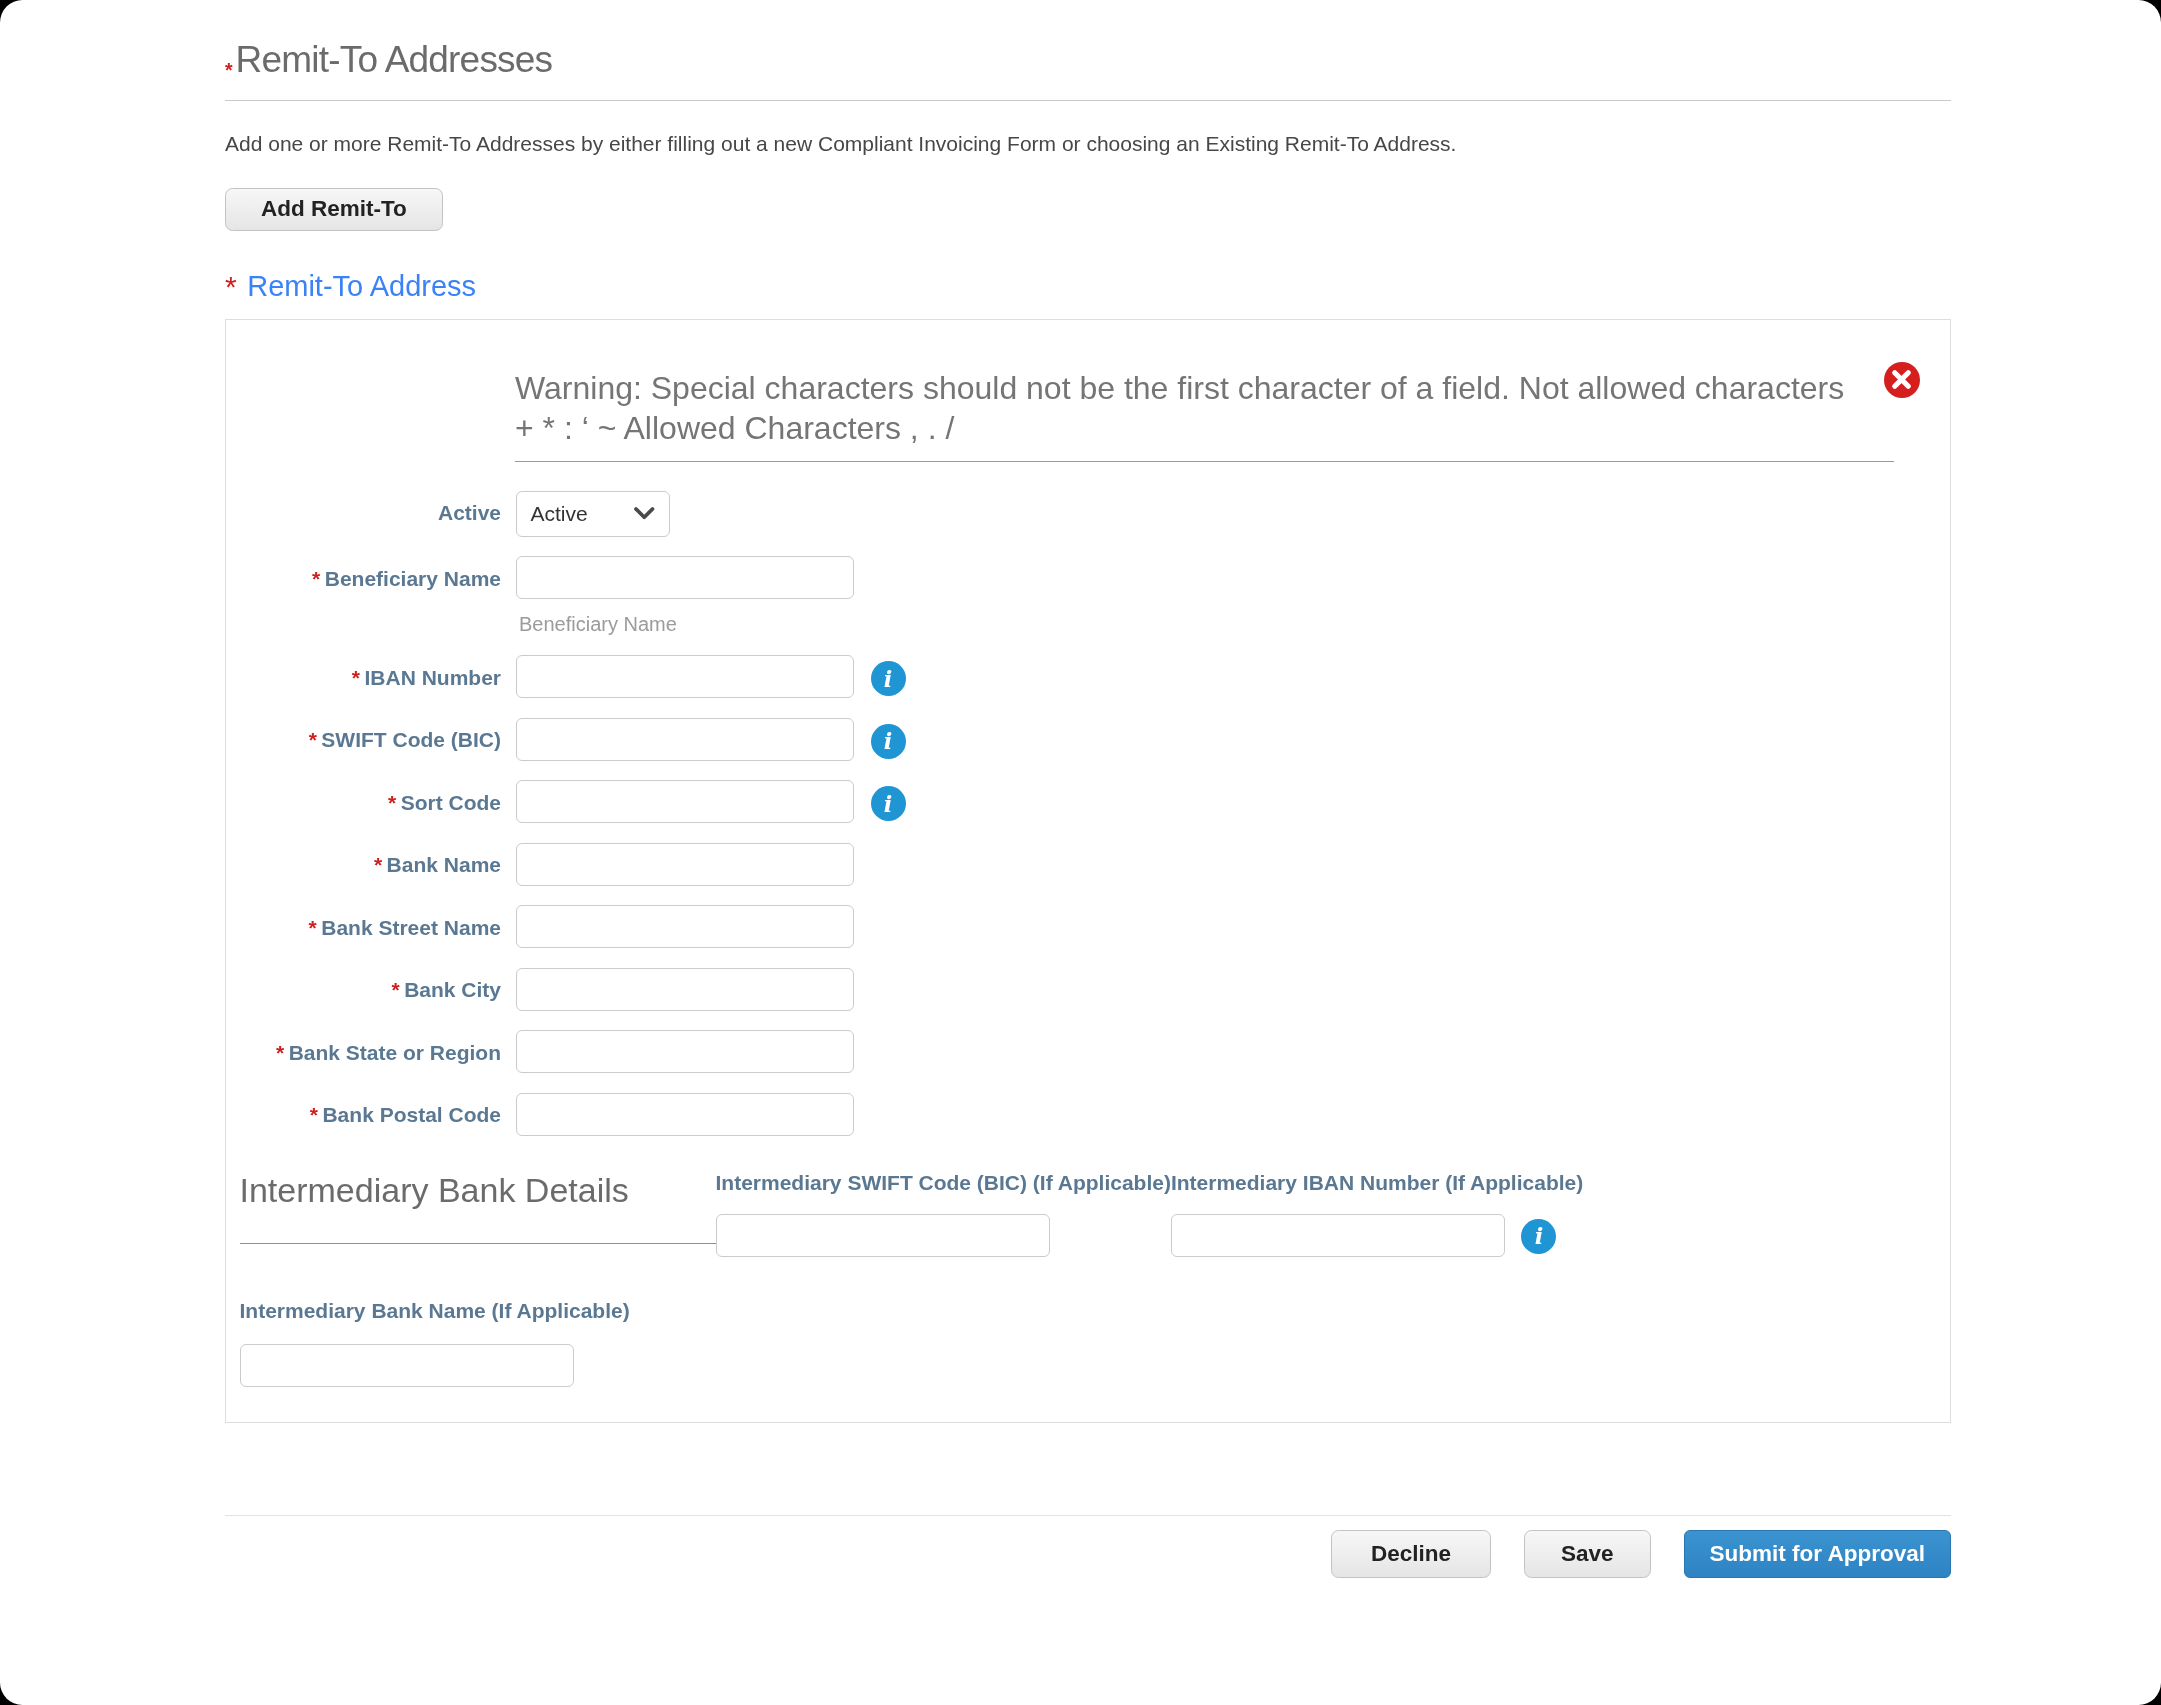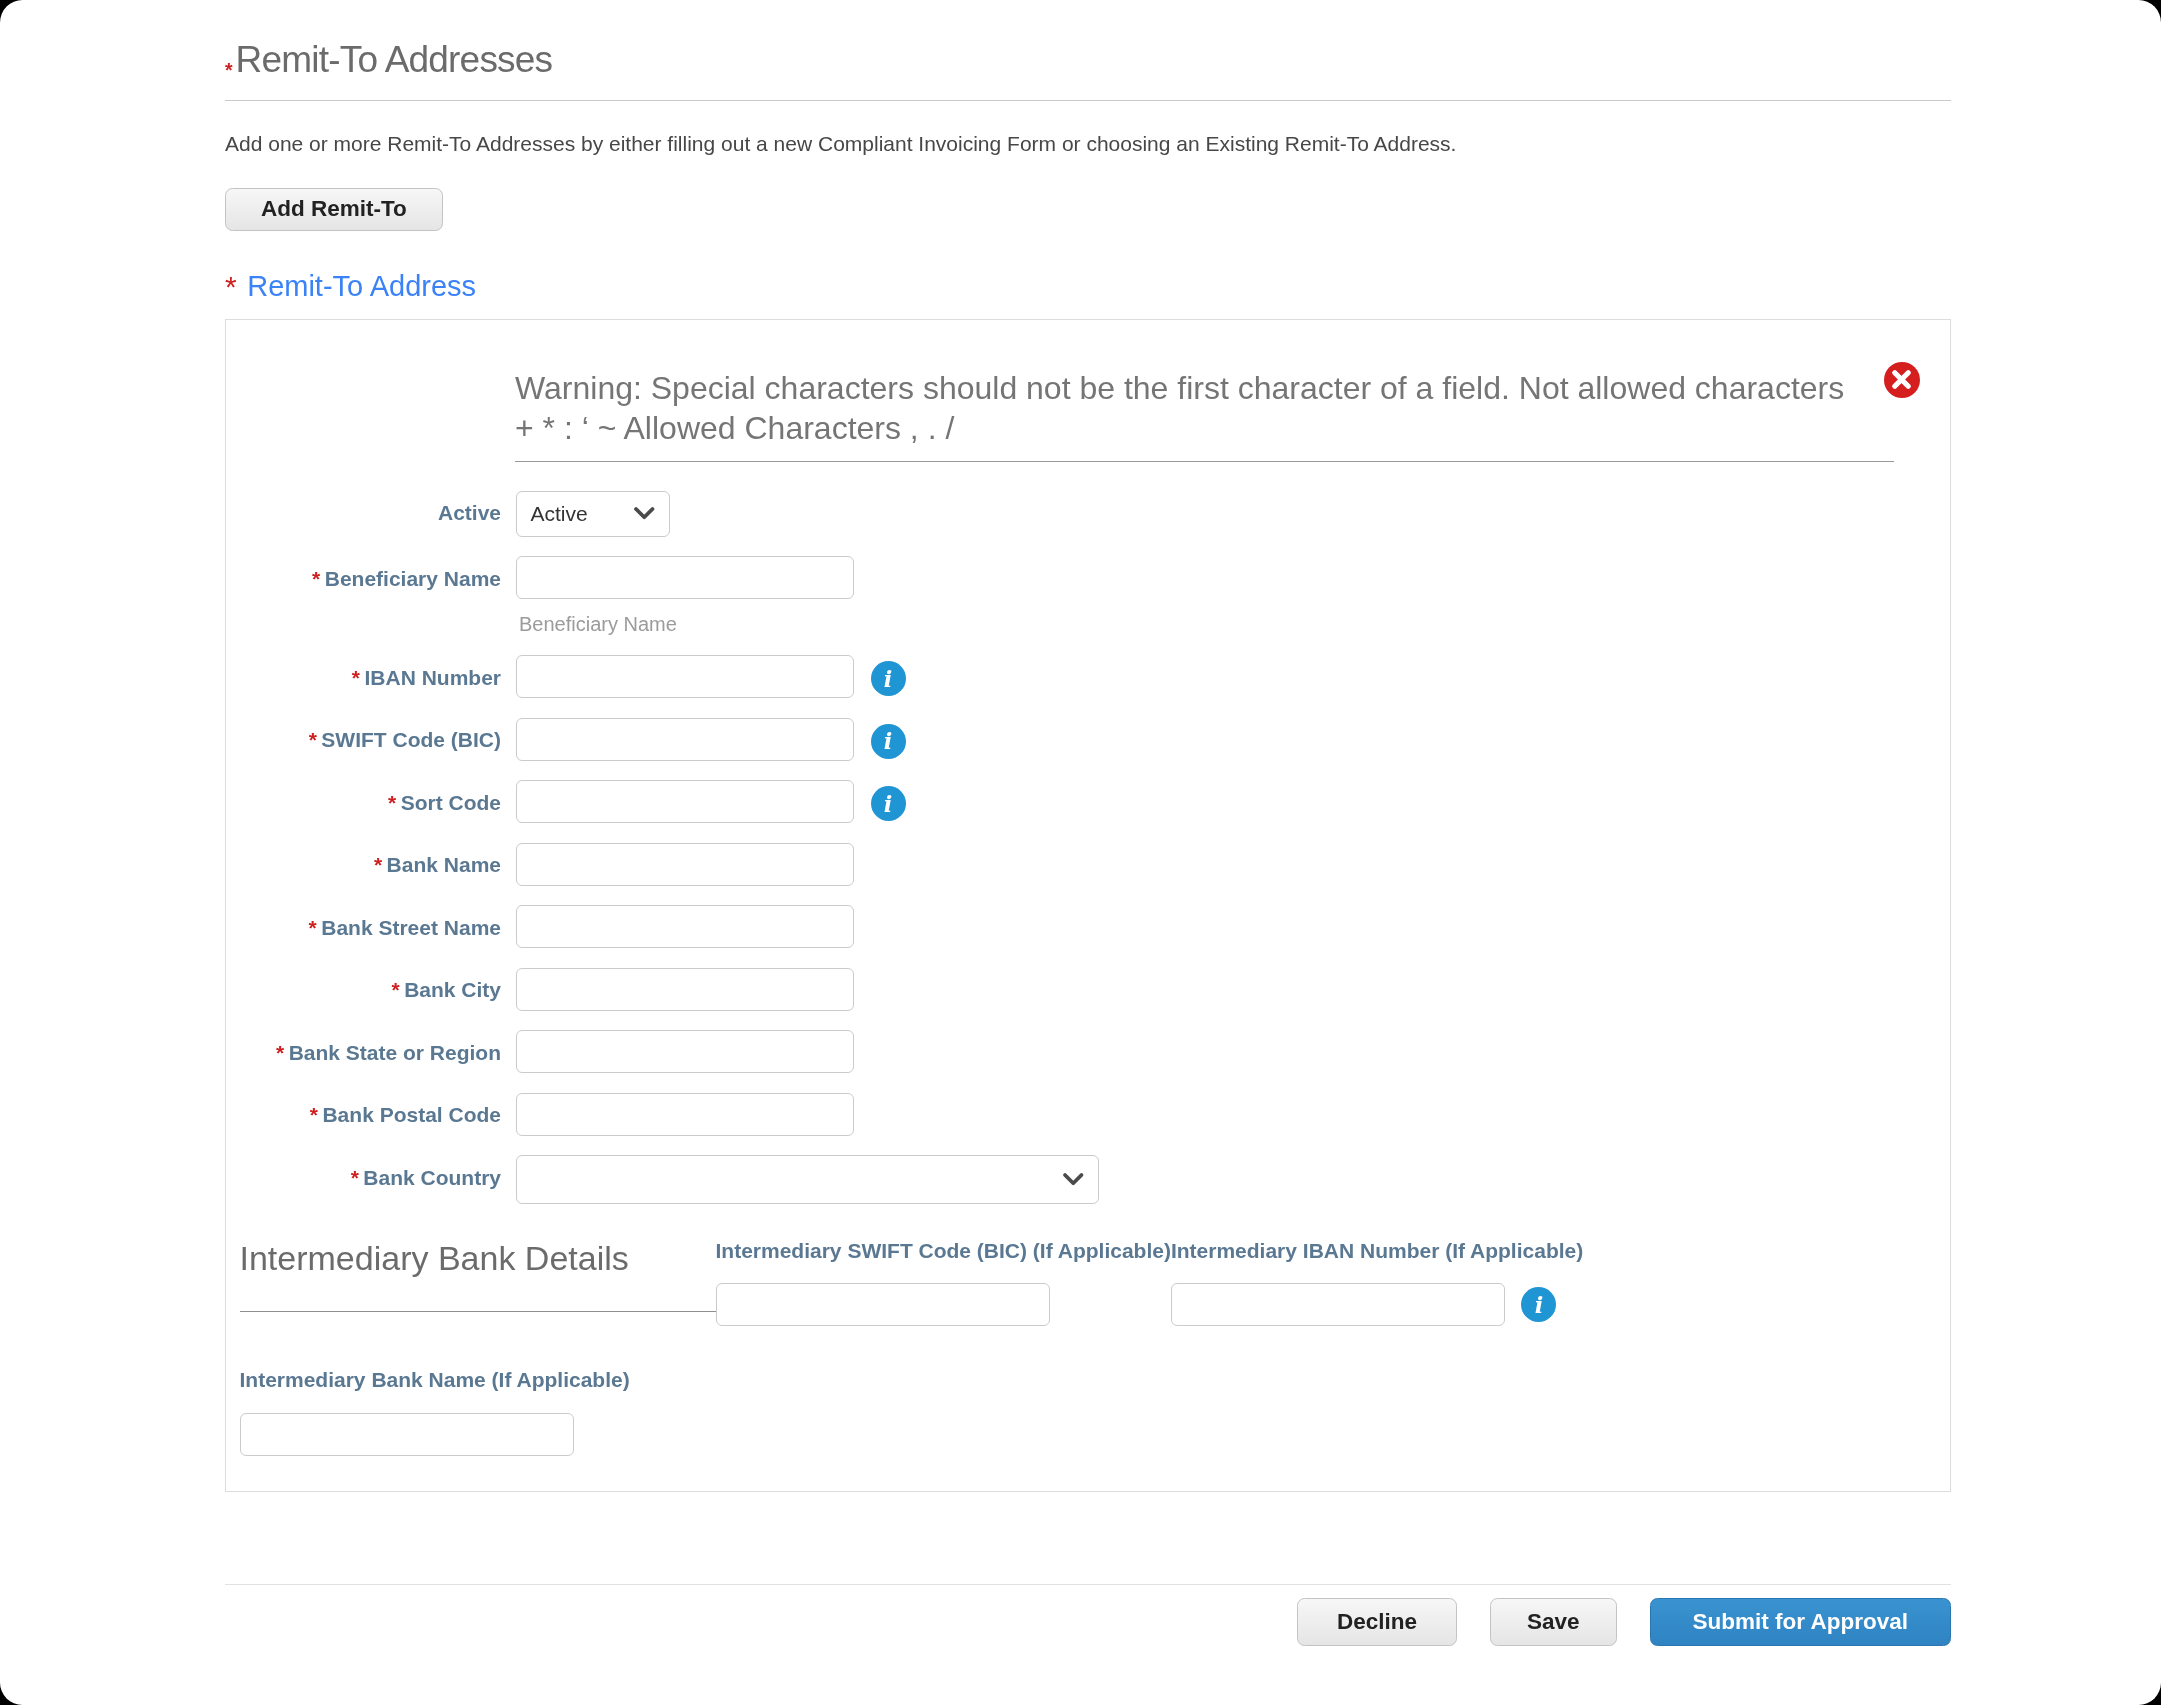--- a/index.html
+++ b/index.html
@@ -63,21 +63,21 @@
   .int-iban-row{display:flex;align-items:flex-start;}
   .int-bankname{margin-left:13.5px;margin-top:42px;}
   .int-bankname .finput{width:311px;margin-top:21px;}
 
   
   .footer-divider{margin-top:92px;border-top:1.5px solid #e2e2e2;}
   .footer{display:flex;justify-content:flex-end;align-items:center;margin-top:13.5px;gap:33px;}
   .footer .btn{height:48px;font-size:22.5px;}
   .decline-btn{padding:0 39px;}
   .save-btn{padding:0 36px;}
-  .submit-btn{padding:0 42px;}
+  .submit-btn{padding:0 25px;border-radius:6px;}
 
   svg{display:block;}
 </style>
 </head>
 <body>
 
 <div class="card">
   <div class="content">
 
     <div class="page-title-row">
@@ -183,33 +183,20 @@
           <input class="finput" value="" style="">
         </div>
 
         <div class="form-row">
           <div class="flabel">
             <span class="req">*</span><span>Bank Postal Code</span>
           </div>
           <input class="finput" value="" style="">
         </div>
 
-        <div class="form-row">
-          <div class="flabel">
-            <span class="req">*</span><span>Bank Country</span>
-          </div>
-          <div class="select wide">
-            <span></span>
-            <span>
-              <svg width="22.5" height="15" viewBox="0 0 30 20">
-                  <path d="M4 4 L15 15 L26 4" fill="none" stroke="#4a4a4a" stroke-width="5" stroke-linecap="round" stroke-linejoin="round"></path>
-                </svg>
-            </span>
-          </div>
-        </div>
 
       </div>
 
       <div class="int-grid">
         <div class="int-heading-cell">
           <div class="int-heading">Intermediary Bank Details</div>
         </div>
         <div class="int-col">
           <div class="int-label">Intermediary SWIFT Code (BIC) (If Applicable)</div>
           <input class="finput" value="" style="">

